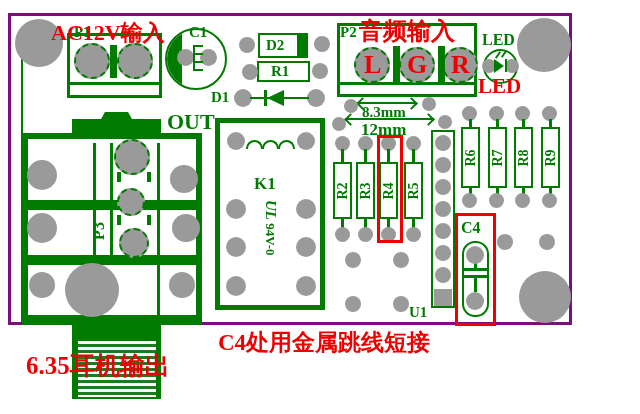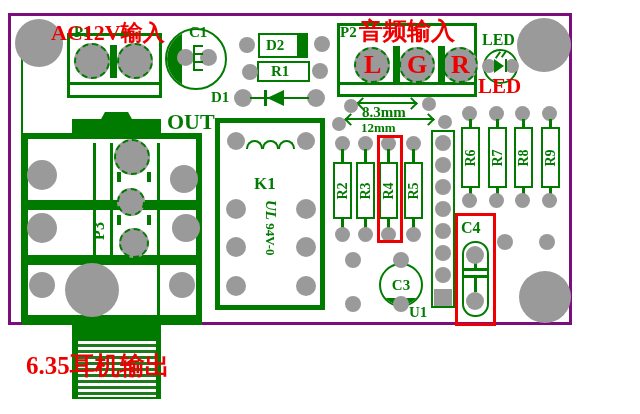--- a/index.html
+++ b/index.html
@@ -147,21 +147,21 @@
   <div class="pad" style="left:505px;top:59px;width:14px;height:14px;"></div>
   <div class="tri-right" style="left:494px;top:59px;"></div>
   <div class="gfill" style="left:505px;top:59px;width:2px;height:13px;"></div>
   <div class="gfill" style="left:497px;top:51px;width:2px;height:8px;transform:rotate(35deg);"></div>
   <div class="gfill" style="left:503px;top:50px;width:2px;height:8px;transform:rotate(35deg);"></div>
   <div class="redtxt" style="left:478px;top:76px;font-size:21px;">LED</div>
 
   <div class="dimarrow" style="left:357px;top:102px;width:60px;"></div>
   <div class="glabel" style="left:362px;top:105px;font-size:15px;">8.3mm</div>
   <div class="dimarrow" style="left:345px;top:118px;width:89px;"></div>
-  <div class="glabel" style="left:361px;top:121px;font-size:13px;">12mm</div>
+  <div class="glabel" style="left:361px;top:121px;font-size:17px;">12mm</div>
 
   <div class="pad" style="left:344px;top:99px;width:14px;height:14px;"></div>
   <div class="pad" style="left:422px;top:97px;width:14px;height:14px;"></div>
   <div class="pad" style="left:332px;top:117px;width:14px;height:14px;"></div>
   <div class="pad" style="left:438px;top:115px;width:14px;height:14px;"></div>
 
   <div class="pad" style="left:335px;top:136px;width:15px;height:15px;"></div>
   <div class="pad" style="left:358px;top:136px;width:15px;height:15px;"></div>
   <div class="pad" style="left:381px;top:136px;width:15px;height:15px;"></div>
   <div class="pad" style="left:406px;top:136px;width:15px;height:15px;"></div>
@@ -226,34 +226,31 @@
   <div class="pad" style="left:435px;top:179px;width:16px;height:16px;"></div>
   <div class="pad" style="left:435px;top:201px;width:16px;height:16px;"></div>
   <div class="pad" style="left:435px;top:223px;width:16px;height:16px;"></div>
   <div class="pad" style="left:435px;top:245px;width:16px;height:16px;"></div>
   <div class="pad" style="left:435px;top:267px;width:16px;height:16px;"></div>
   <div class="sqpad" style="left:434px;top:289px;width:18px;height:17px;"></div>
   <div class="glabel" style="left:409px;top:305px;">U1</div>
 
   <div class="pad" style="left:345px;top:252px;width:16px;height:16px;"></div>
   <div class="pad" style="left:345px;top:296px;width:16px;height:16px;"></div>
-  <div class="circ" style="left:379px;top:263px;width:44px;height:44px;">
-    <div class="gfill" style="left:0;top:33px;width:44px;height:11px;"></div>
-    <div class="glabel" style="left:0;top:13px;width:40px;text-align:center;">C3</div>
-  </div>
   <div class="pad" style="left:393px;top:252px;width:16px;height:16px;"></div>
   <div class="pad" style="left:393px;top:296px;width:16px;height:16px;"></div>
 
   <div class="redbox" style="left:455px;top:213px;width:41px;height:113px;"></div>
   <div class="glabel" style="left:461px;top:220px;font-size:16px;">C4</div>
   <div class="grect" style="left:462px;top:241px;width:27px;height:76px;border-radius:13px;"></div>
   <div class="gfill" style="left:474px;top:263px;width:3px;height:6px;"></div>
   <div class="gfill" style="left:464px;top:268px;width:23px;height:3px;"></div>
   <div class="gfill" style="left:464px;top:275px;width:23px;height:3px;"></div>
   <div class="gfill" style="left:474px;top:278px;width:3px;height:14px;"></div>
   <div class="pad" style="left:466px;top:246px;width:18px;height:18px;"></div>
   <div class="pad" style="left:466px;top:292px;width:18px;height:18px;"></div>
 
   <div class="pad" style="left:497px;top:234px;width:16px;height:16px;"></div>
   <div class="pad" style="left:539px;top:234px;width:16px;height:16px;"></div>
 
+  <div class="redtxt" style="left:218px;top:331px;font-size:23px;">C4处用金属跳线短接</div>
 
 </div>
 
 </body></html>

